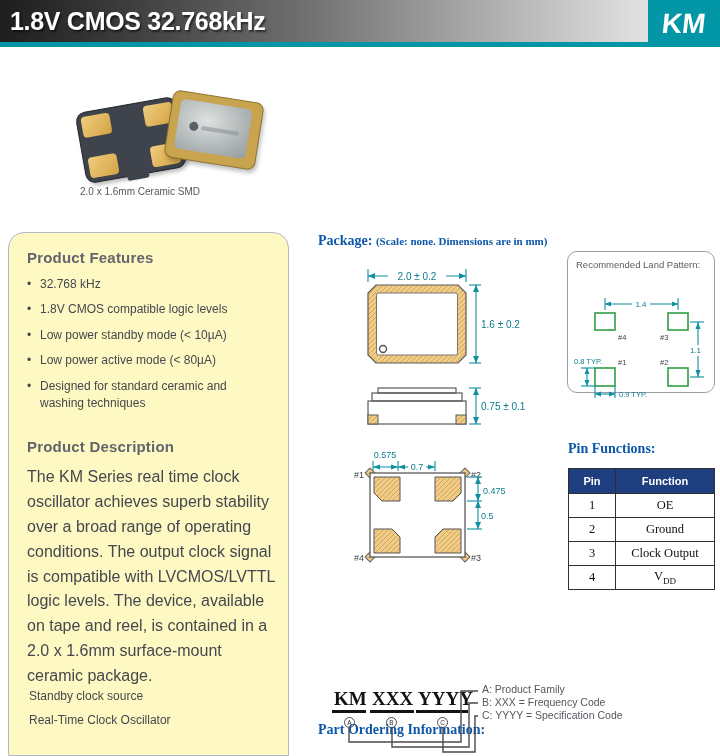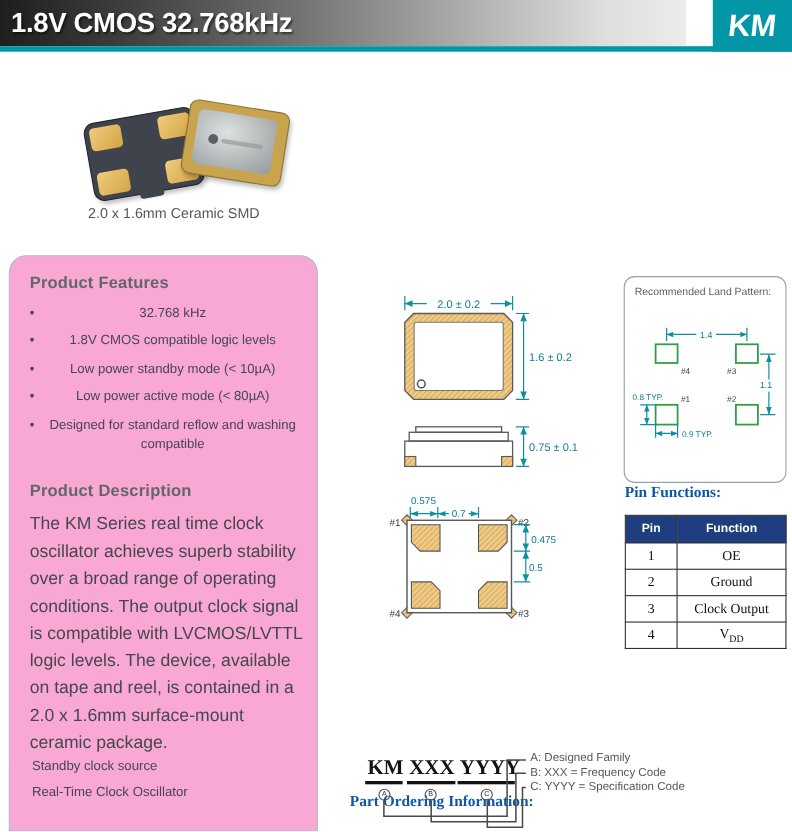--- a/index.html
+++ b/index.html
@@ -1,63 +1,63 @@
 <!DOCTYPE html>
 <html><head>
 <meta charset="utf-8">
 <style>
   html,body{margin:0;padding:0;background:#fff;}
   .page{position:relative;width:720px;height:756px;background:#fff;overflow:hidden;
         font-family:"Liberation Sans",sans-serif;}
   
-  .hdr{position:absolute;left:0;top:0;width:624px;height:42px;
+  .hdr{position:absolute;left:0;top:0;width:720px;height:42px;
        background:linear-gradient(to right,#1e1e1e,#3a3a3a 16%,#6f6f6f 42%,#a9a9a9 66%,#dedede 88%,#ececec);}
   .hdr-title{position:absolute;left:10px;top:0;line-height:42px;color:#fff;font-size:25px;font-weight:bold;
        letter-spacing:-.3px;text-shadow:1.5px 1.5px 2px rgba(0,0,0,.55);}
   .hdr-strip{position:absolute;left:0;top:42px;width:720px;height:5px;background:#0296a6;}
   .brand{position:absolute;right:0;top:0;width:72px;height:47px;background:#0296a6;color:#fff;
        display:flex;align-items:center;justify-content:center;font-size:28px;font-weight:bold;}
   .brand span{display:inline-block;transform:skewX(-6deg);}
   
   .chip-b{position:absolute;left:80px;top:104px;width:100px;height:70px;background:#3f434b;border:1px solid #23262b;
        border-radius:10px;transform:rotate(-10deg);box-shadow:2px 3px 4px rgba(0,0,0,.25);}
   .chip-b .pad{position:absolute;width:29px;height:21px;border-radius:4px;
        background:linear-gradient(135deg,#f0cd7e,#d3a344);}
   .chip-b .nub{position:absolute;left:40px;bottom:-5px;width:22px;height:10px;background:#3f434b;border-radius:3px;}
   .chip-t{position:absolute;left:168px;top:96px;width:90px;height:66px;background:#c9a44e;border:1px solid #8f7430;
        border-radius:8px;transform:rotate(9deg);box-shadow:2px 3px 4px rgba(0,0,0,.25);}
   .chip-t .lid{position:absolute;left:8px;top:7px;width:72px;height:50px;border-radius:5px;
        background:radial-gradient(ellipse at 40% 35%,#dde1e0,#aab0b1 70%,#969c9e);}
   .chip-t .logo{position:absolute;left:12px;top:21px;width:9px;height:9px;border-radius:50%;background:#5a5f63;}
   .chip-t .scribble{position:absolute;left:24px;top:24px;width:38px;height:4px;background:#8e9497;opacity:.6;border-radius:2px;}
-  .caption{position:absolute;left:80px;top:186px;font-size:13px;color:#55575e;}
-  
-  .panel{position:absolute;left:8px;top:232px;width:281px;height:524px;background:#f9a8d4;
+  .caption{position:absolute;left:80px;top:186px;font-size:10px;color:#55575e;}
+  
+  .panel{position:absolute;left:8px;top:232px;width:281px;height:524px;background:#fef9c3;
        border:1px solid #b2b8cc;border-radius:16px 16px 0 0;box-sizing:border-box;padding:16px 14px 0 18px;}
   .panel h2{margin:0 0 10px 0;font-size:15px;font-weight:bold;color:#63656d;letter-spacing:.2px;}
   .feat{list-style:none;margin:0;padding:0;}
-  .feat li{position:relative;padding-left:13px;margin-bottom:8px;font-size:12px;line-height:1.45;color:#45474e;text-align:center;}
+  .feat li{position:relative;padding-left:13px;margin-bottom:8px;font-size:12px;line-height:1.45;color:#45474e;}
   .feat li::before{content:"\2022";position:absolute;left:0;top:0;color:#45474e;}
   .desc-h{margin-top:26px !important;}
   .desc{margin:8px 0 0 0;font-size:16px;line-height:1.55;color:#45474e;width:252px;}
   .apps-h{margin-top:26px !important;}
   .app-item{margin:0 0 10px 2px;font-size:12px;color:#45474e;}
   
   .doc-title{position:absolute;font-family:"Liberation Serif",serif;font-weight:bold;color:#0d57aa;font-size:14px;}
   .doc-title .note{font-size:11px;}
   
   svg text{font-family:"Liberation Sans",sans-serif;}
   .dim{fill:#0b7c8e;}
   .dimline{stroke:#0f8fa0;stroke-width:1.1;fill:none;}
   .arrow{fill:#0f8fa0;stroke:none;}
   .outline{stroke:#5a5a5a;stroke-width:1.2;fill:none;}
   .padlbl{fill:#3b3d42;}
   
-  .land{position:absolute;left:567px;top:251px;width:148px;height:188px;border:1.5px solid #9aa0a8;
-        border-radius:10px;box-sizing:border-box;background:#fff;text-align:center;}
+  .land{position:absolute;left:567px;top:251px;width:148px;height:142px;border:1.5px solid #9aa0a8;
+        border-radius:10px;box-sizing:border-box;background:#fff;}
   
   .pins-wrap{position:absolute;left:568px;top:468px;width:147px;}
   .pin-tbl{border-collapse:collapse;width:147px;font-family:"Liberation Serif",serif;}
   .pin-tbl th{background:#1e3e80;color:#fff;font-family:"Liberation Sans",sans-serif;
         font-size:11px;font-weight:bold;height:22px;border:1px solid #30302f;}
   .pin-tbl td{border:1px solid #30302f;text-align:center;font-size:12.5px;color:#101010;height:21px;background:#fff;}
   .pin-tbl td:first-child{width:44px;}
   .pin-tbl sub{font-size:9px;}
   
   .pn{position:absolute;font-family:"Liberation Serif",serif;font-weight:bold;font-size:19px;color:#131313;top:688px;}
@@ -95,28 +95,32 @@
   </div>
   <div class="caption">2.0 x 1.6mm Ceramic SMD</div>
 
   <div class="panel">
     <h2>Product Features</h2>
     <ul class="feat">
       <li>32.768 kHz</li>
       <li>1.8V CMOS compatible logic levels</li>
       <li>Low power standby mode (&lt; 10µA)</li>
       <li>Low power active mode (&lt; 80µA)</li>
-      <li>Designed for standard reflow and washing compatible</li>
+      <li>Designed for standard ceramic and washing techniques</li>
     </ul>
     <h2 class="desc-h">Product Description</h2>
     <p class="desc">The KM Series real time clock oscillator achieves superb stability over a broad range of operating conditions. The output clock signal is compatible with LVCMOS/LVTTL logic levels.  The device, available on tape and reel, is contained in a 2.0 x 1.6mm surface-mount ceramic package.</p>
     <div class="app-item">Standby clock source</div>
     <div class="app-item">Real-Time Clock Oscillator</div>
   </div>
 
+  <div class="doc-title" style="left:318px;top:233px;">
+    <span>Package:</span>
+    <span class="note">(Scale: none. Dimensions are in mm)</span>
+  </div>
 
   <svg class="conn" style="left:330px;top:258px;" width="235" height="350" viewBox="0 0 235 350">
     <defs>
       <pattern id="hg" patternUnits="userSpaceOnUse" width="5" height="5">
         <rect width="5" height="5" fill="#f0cc8a"></rect>
         <path d="M0,5 L5,0" stroke="#d3a64e" stroke-width="1"></path>
       </pattern>
     </defs>
 
     <line class="dimline" x1="38" y1="11" x2="38" y2="24"></line>
@@ -277,17 +281,17 @@
   <div class="u" style="left:416px;width:52px;"></div>
   <div class="mk" style="left:344px;">A</div>
   <div class="mk" style="left:386px;">B</div>
   <div class="mk" style="left:437px;">C</div>
 
   <svg class="conn" width="405" height="101" viewBox="0 0 405 101">
     <path d="M34,73 V87 H146 V36 H163" fill="none" stroke="#4a4a4a" stroke-width="1.4"></path>
     <path d="M77,73 V92 H154 V48 H163" fill="none" stroke="#4a4a4a" stroke-width="1.4"></path>
     <path d="M128,73 V97 H160 V61 H163" fill="none" stroke="#4a4a4a" stroke-width="1.4"></path>
   </svg>
-  <div class="legend" style="top:683px;">A: Designed Family</div>
+  <div class="legend" style="top:683px;">A: Product Family</div>
   <div class="legend" style="top:696px;">B: XXX = Frequency Code</div>
   <div class="legend" style="top:709px;">C: YYYY = Specification Code</div>
 
 </div>
 
 </body></html>

